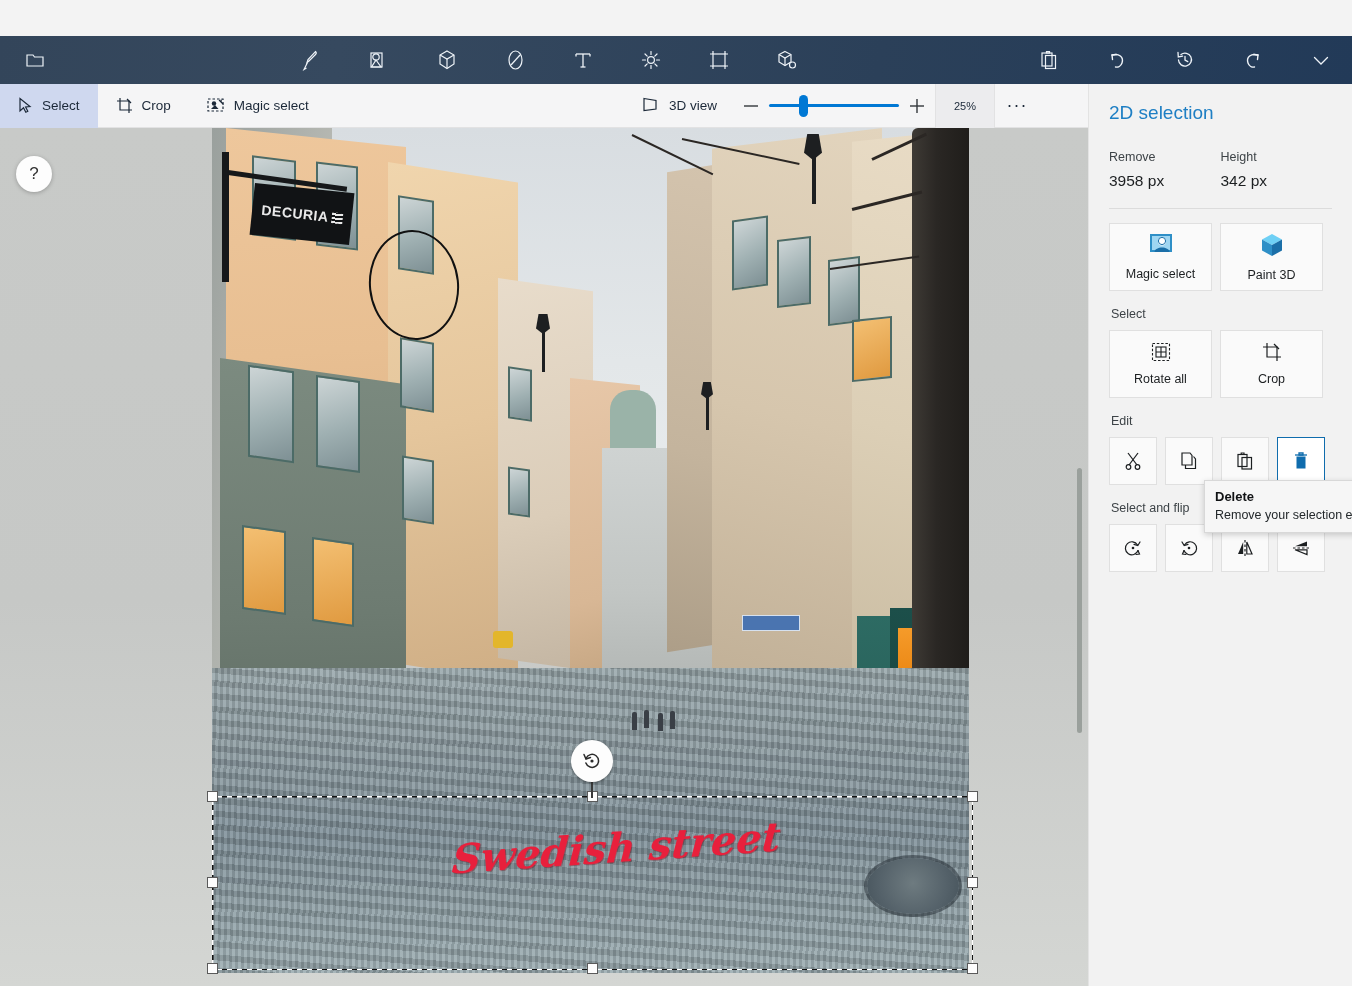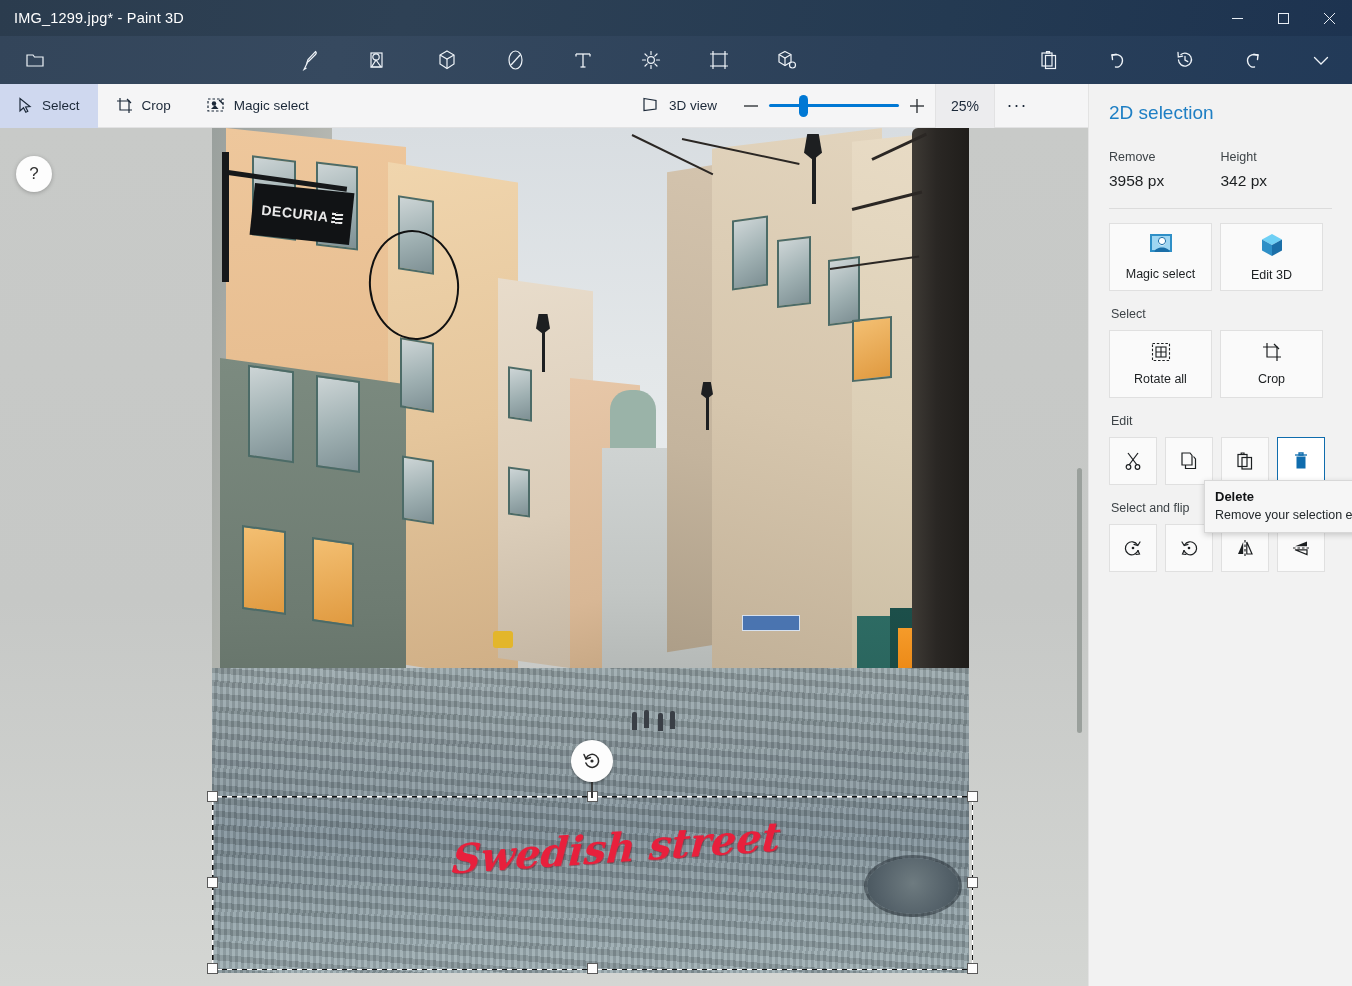--- a/index.html
+++ b/index.html
@@ -61,21 +61,21 @@
     color: #33373b;
   }
   .slider-wrap { position: relative; width: 130px; height: 44px; display: flex; align-items: center; }
   .slider-track { position: absolute; left: 0; right: 0; height: 3px; background: #0078d4; border-radius: 2px; }
   .slider-thumb {
     position: absolute; left: 0px; width: 9px; height: 22px; border-radius: 5px;
     background: #0078d4;
   }
   .zoom-pct {
     height: 44px; min-width: 60px; display: flex; align-items: center; justify-content: center;
-    font-size: 14px; color: #1b2838; background: #ececee; border-left: 1px solid #e2e2e3;
+    font-size: 11px; color: #1b2838; background: #ececee; border-left: 1px solid #e2e2e3;
     border-right: 1px solid #e2e2e3;
   }
   .more-btn {
     width: 44px; height: 44px; display: flex; align-items: center; justify-content: center;
     color: #1b2838; font-size: 18px; letter-spacing: 1px;
   }
 
   
   .canvas-area {
     position: absolute; left: 0; top: 128px; width: 1088px; height: 858px;
@@ -291,41 +291,20 @@
     padding: 8px 10px 10px 10px; z-index: 50; overflow: hidden;
   }
   .tt-title { font-size: 13px; font-weight: 700; color: #101214; margin-bottom: 4px; }
   .tt-body { font-size: 12.5px; color: #23282b; white-space: nowrap; }
 </style>
 </head>
 <body>
 
 <div id="app">
 
-  <div class="titlebar">
-    <div class="title-text">IMG_1299.jpg* - Paint 3D</div>
-    <div class="win-controls">
-      <div class="win-btn">
-        <svg width="11" height="11" viewBox="0 0 11 11">
-            <line x1="0" y1="5.5" x2="11" y2="5.5" stroke="currentColor" stroke-width="1"></line>
-          </svg>
-      </div>
-      <div class="win-btn">
-        <svg width="11" height="11" viewBox="0 0 11 11">
-            <rect x="0.5" y="0.5" width="10" height="10" fill="none" stroke="currentColor" stroke-width="1"></rect>
-          </svg>
-      </div>
-      <div class="win-btn close">
-        <svg width="11" height="11" viewBox="0 0 11 11">
-            <line x1="0" y1="0" x2="11" y2="11" stroke="currentColor" stroke-width="1"></line>
-            <line x1="11" y1="0" x2="0" y2="11" stroke="currentColor" stroke-width="1"></line>
-          </svg>
-      </div>
-    </div>
-  </div>
 
   <div class="toolbar">
     <div class="tb-icon tb-left">
       <svg width="20" height="18" viewBox="0 0 20 18" fill="none" stroke="currentColor" stroke-width="1.2">
         <path d="M2 4 L8 4 L9.5 6 L18 6 L18 15 L2 15 Z"></path>
       </svg>
     </div>
 
     <div class="tb-center">
       <div class="tb-icon">
@@ -633,21 +612,21 @@
         <span>Magic select</span>
       </div>
       <div class="pbtn">
         <span>
           <svg width="26" height="26" viewBox="0 0 26 26">
             <path d="M13 2 L23 7.5 L13 13 L3 7.5 Z" fill="#6fd0f5"></path>
             <path d="M3 7.5 L13 13 L13 24 L3 18.5 Z" fill="#2e8fc7"></path>
             <path d="M23 7.5 L13 13 L13 24 L23 18.5 Z" fill="#1b6fa8"></path>
           </svg>
         </span>
-        <span>Edit 3D</span>
+        <span>Paint 3D</span>
       </div>
     </div>
 
     <div class="section-label">Select</div>
     <div class="btn-grid">
       <div class="pbtn">
         <span>
           <svg width="20" height="20" viewBox="0 0 20 20" fill="none" stroke="currentColor" stroke-width="1.1">
             <rect x="1.5" y="1.5" width="17" height="17" stroke-dasharray="2.5 1.8"></rect>
             <rect x="5" y="5" width="10" height="10"></rect>

